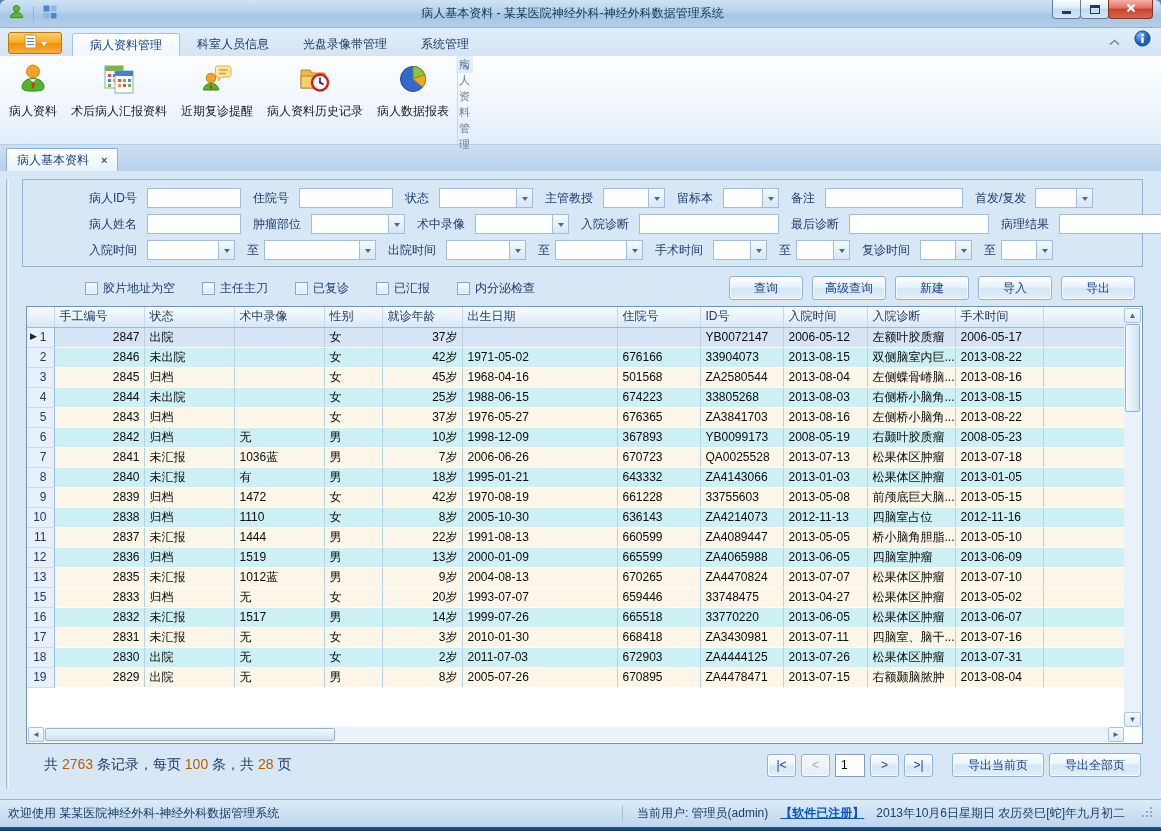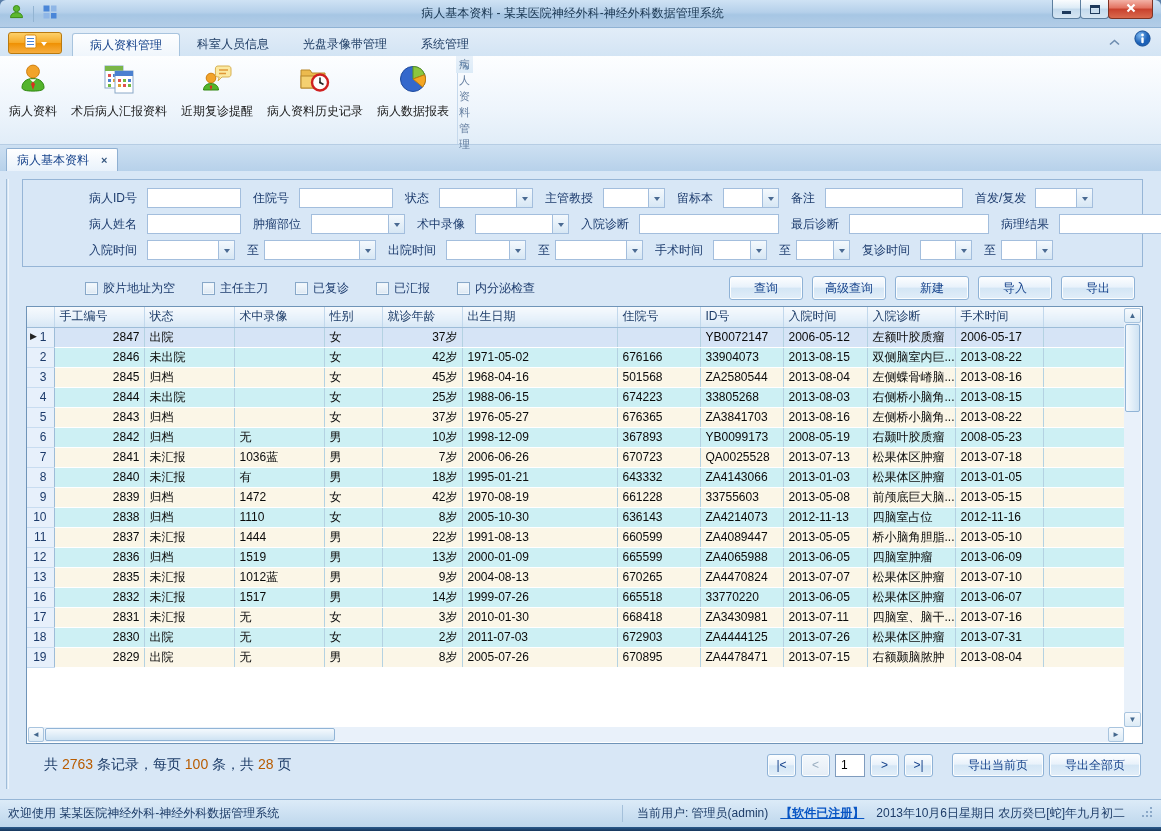--- a/index.html
+++ b/index.html
@@ -690,20 +690,35 @@
               <td class="">男</td>
               <td class="ra">9岁</td>
               <td class="">2004-08-13</td>
               <td class="">670265</td>
               <td class="">ZA4470824</td>
               <td class="">2013-07-07</td>
               <td class="">松果体区肿瘤</td>
               <td class="">2013-07-10</td>
               <td class="filler"></td>
             </tr>
+            <tr class="cream">
+              <td class="rowsel"><span>15</span></td>
+              <td class="ra">2833</td>
+              <td class="">归档</td>
+              <td class="">无</td>
+              <td class="">女</td>
+              <td class="ra">20岁</td>
+              <td class="">1993-07-07</td>
+              <td class="">659446</td>
+              <td class="">33748475</td>
+              <td class="">2013-04-27</td>
+              <td class="">松果体区肿瘤</td>
+              <td class="">2013-05-02</td>
+              <td class="filler"></td>
+            </tr>
             <tr class="cyan">
               <td class="rowsel"><span>16</span></td>
               <td class="ra">2832</td>
               <td class="">未汇报</td>
               <td class="">1517</td>
               <td class="">男</td>
               <td class="ra">14岁</td>
               <td class="">1999-07-26</td>
               <td class="">665518</td>
               <td class="">33770220</td>

